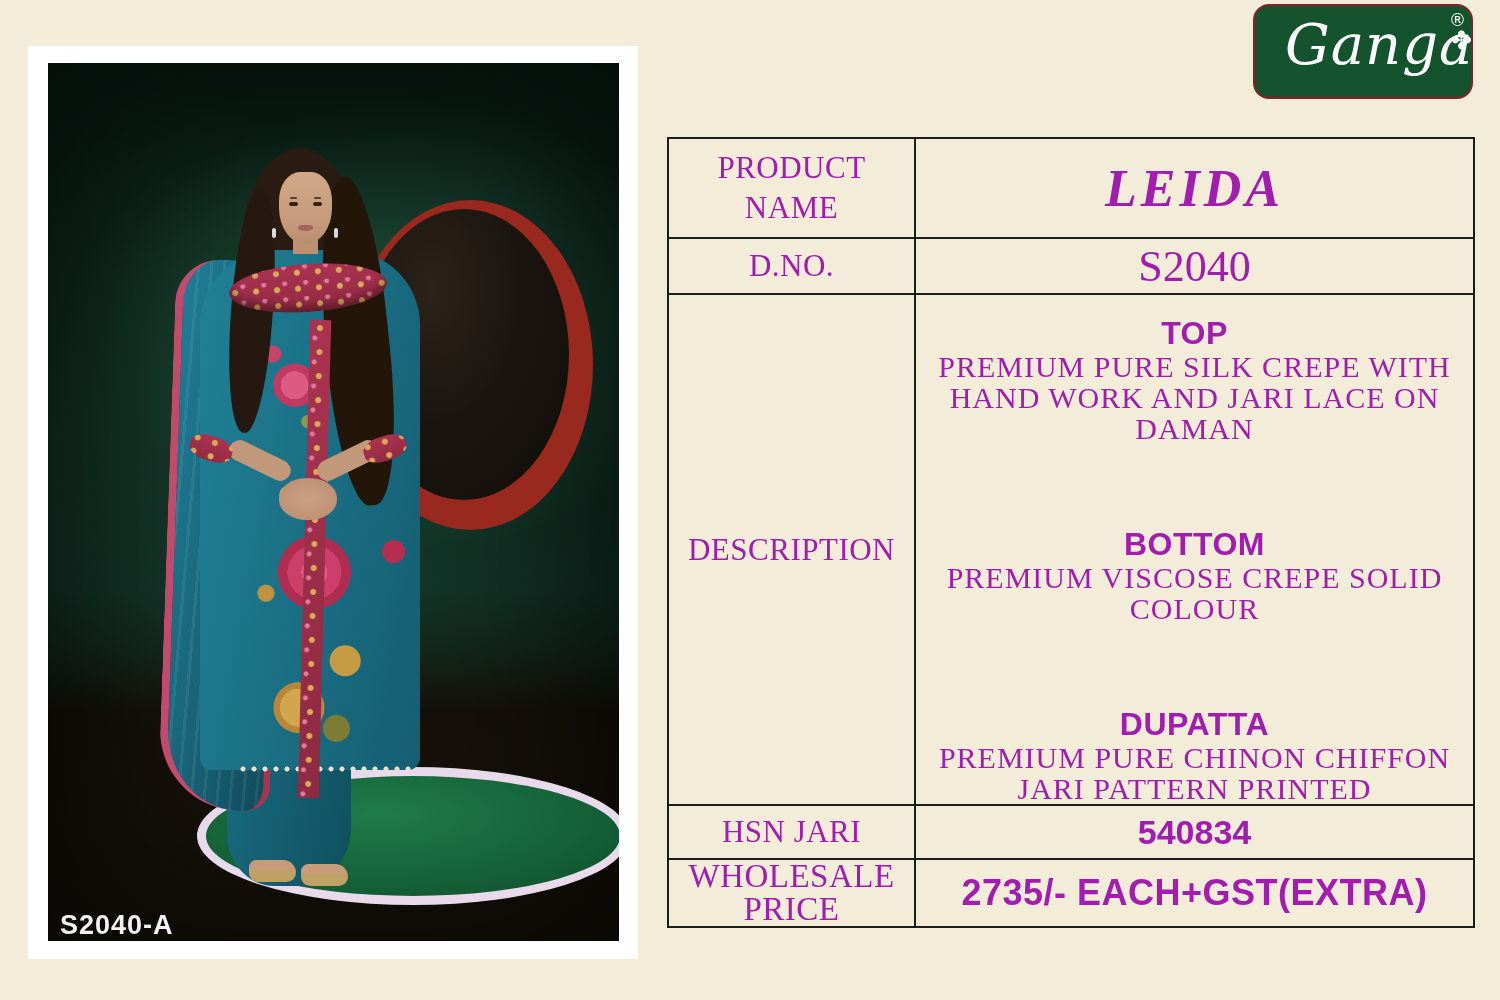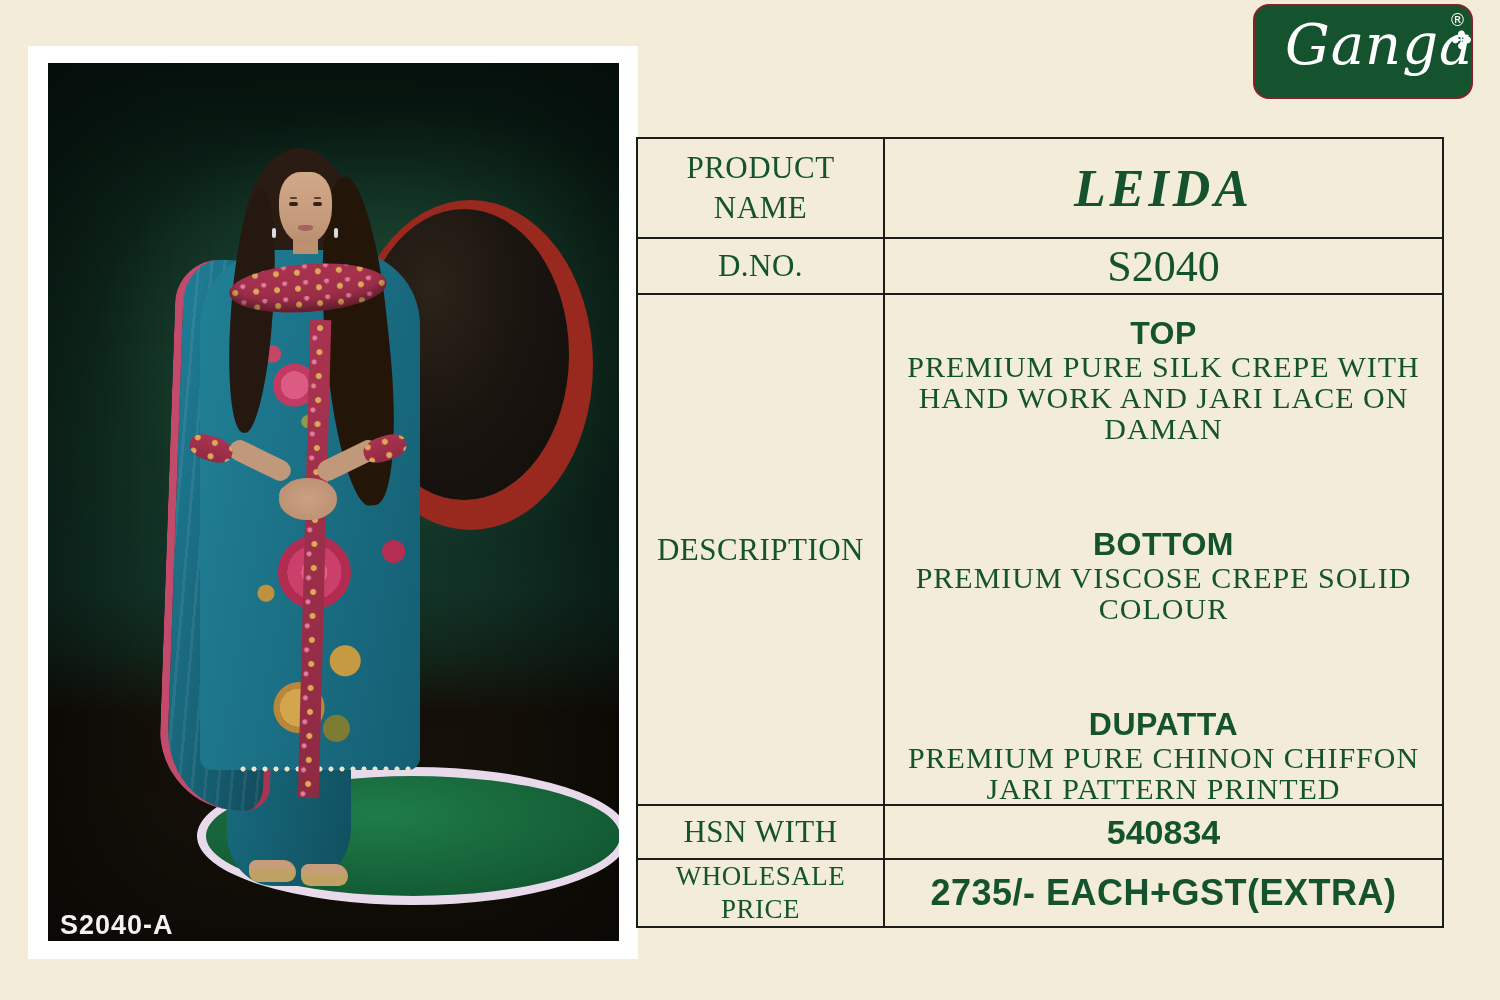--- a/index.html
+++ b/index.html
@@ -103,26 +103,26 @@
   .logo-box { position:absolute; left:1253px; top:4px; width:220px; height:95px; background:#14532d;
     border:2px solid #88202a; border-radius:16px; }
   .brand-script { position:absolute; left:30px; top:6px; font-family:"DejaVu Serif", serif; font-style:italic;
     font-size:56px; color:#ffffff; letter-spacing:1px; }
   .logo-flower { position:absolute; left:196px; top:20px; font-size:25px; color:#ffffff;
     font-family:"DejaVu Sans", sans-serif; }
   .logo-reg { position:absolute; right:5px; top:4px; font-size:17px; color:#ffffff;
     font-family:"DejaVu Sans", sans-serif; }
 
   
-  .spec { position:absolute; left:636px; top:137px; width:808px; height:738px;
-    border-collapse:collapse; table-layout:fixed; color:#14532d; }
+  .spec { position:absolute; left:667px; top:137px; width:808px; height:738px;
+    border-collapse:collapse; table-layout:fixed; color:#a21caf; }
   .spec td { border:2px solid #1c1c1c; text-align:center; vertical-align:middle; padding:0 6px; }
   .col-label { width:247px; }
   .lbl { font-size:31px; line-height:40px; letter-spacing:0.5px; }
-  .lbl-small { font-size:27px; line-height:33px; }
+  .lbl-small { font-size:33px; line-height:33px; }
   .name-val { font-weight:bold; font-style:italic; font-size:52px; letter-spacing:4px; }
   .dno-val { font-size:44px;margin-top:32px; }
   .hsn-val, .price-val { font-family:"Liberation Sans", sans-serif; font-weight:bold; }
   .hsn-val { font-size:34px; }
   .price-val { font-size:36px; letter-spacing:0.5px; }
 
   .desc-cell { vertical-align:top; }
   .desc-inner { display:flex; flex-direction:column; align-items:center; padding-top:20px;gap:28px; }
   .sec { text-align:center; }
   .sec + .sec { margin-top:54px; }
@@ -196,21 +196,21 @@
           </div>
           <div class="sec">
             <div class="sec-h">DUPATTA</div>
             <div class="sec-line">PREMIUM PURE CHINON CHIFFON</div>
             <div class="sec-line">JARI PATTERN PRINTED</div>
           </div>
         </div>
       </td>
     </tr>
     <tr style="height:54px;">
-      <td class="lbl col-label">HSN WITH</td>
+      <td class="lbl col-label">HSN JARI</td>
       <td class="hsn-val">540834</td>
     </tr>
     <tr style="height:63px;">
       <td class="lbl lbl-small col-label">WHOLESALE PRICE</td>
       <td class="price-val">2735/- EACH+GST(EXTRA)</td>
     </tr>
   </tbody>
     </table>
 
 </div>

